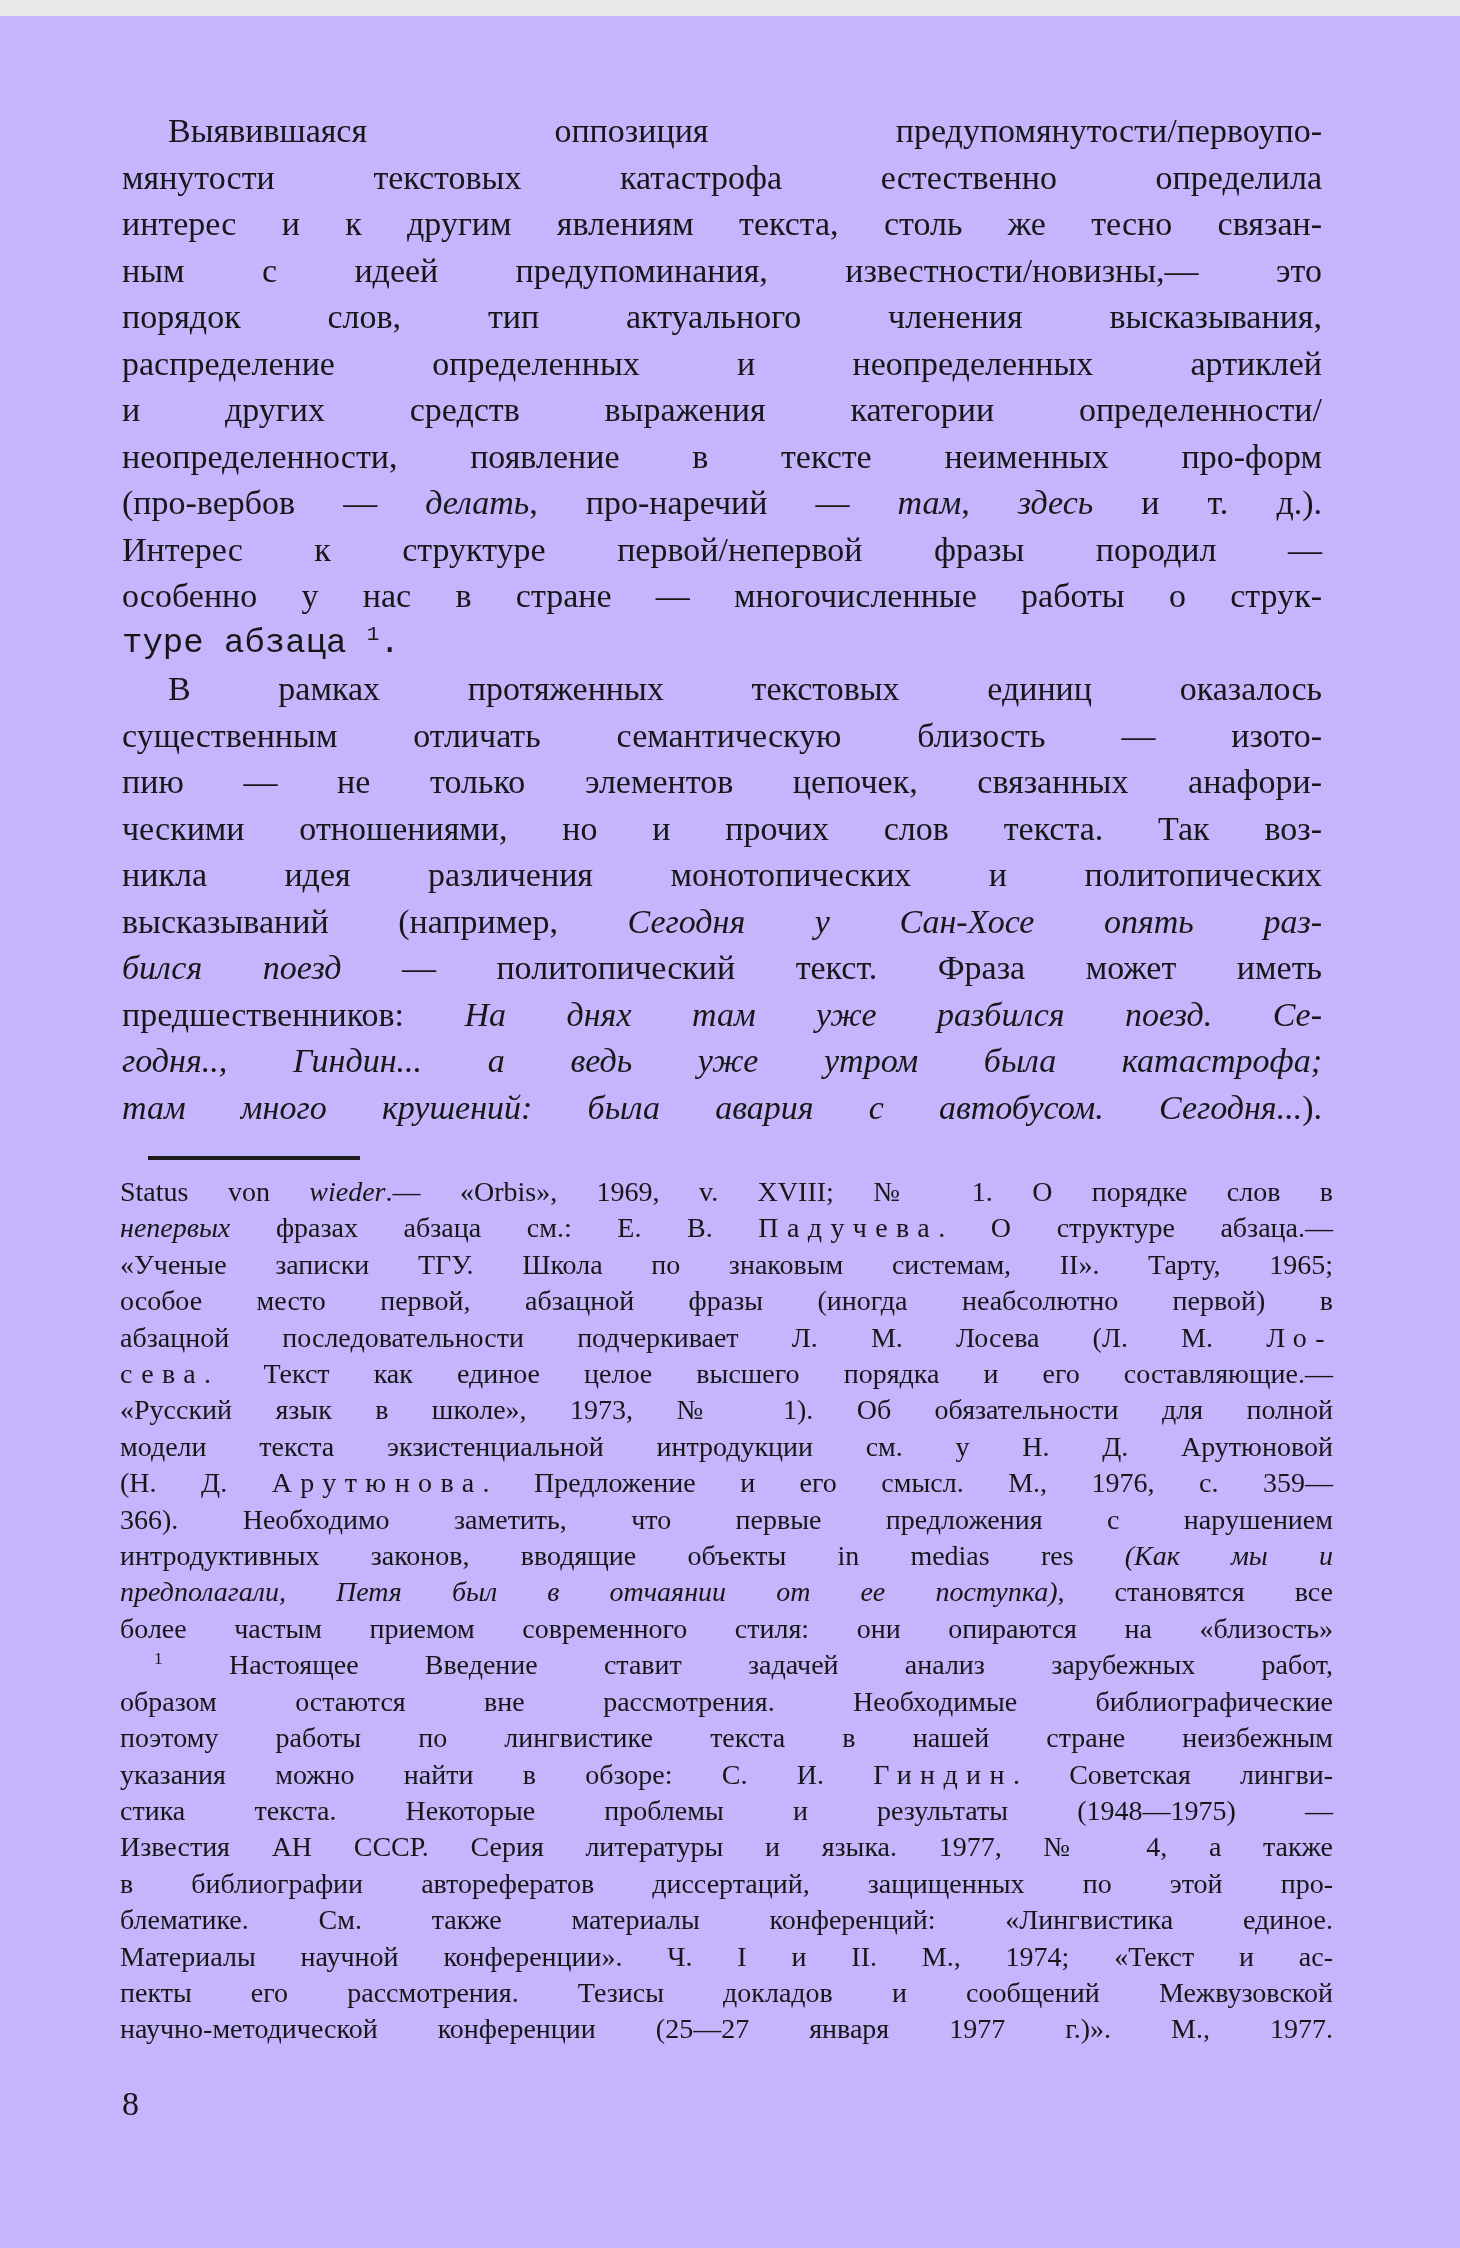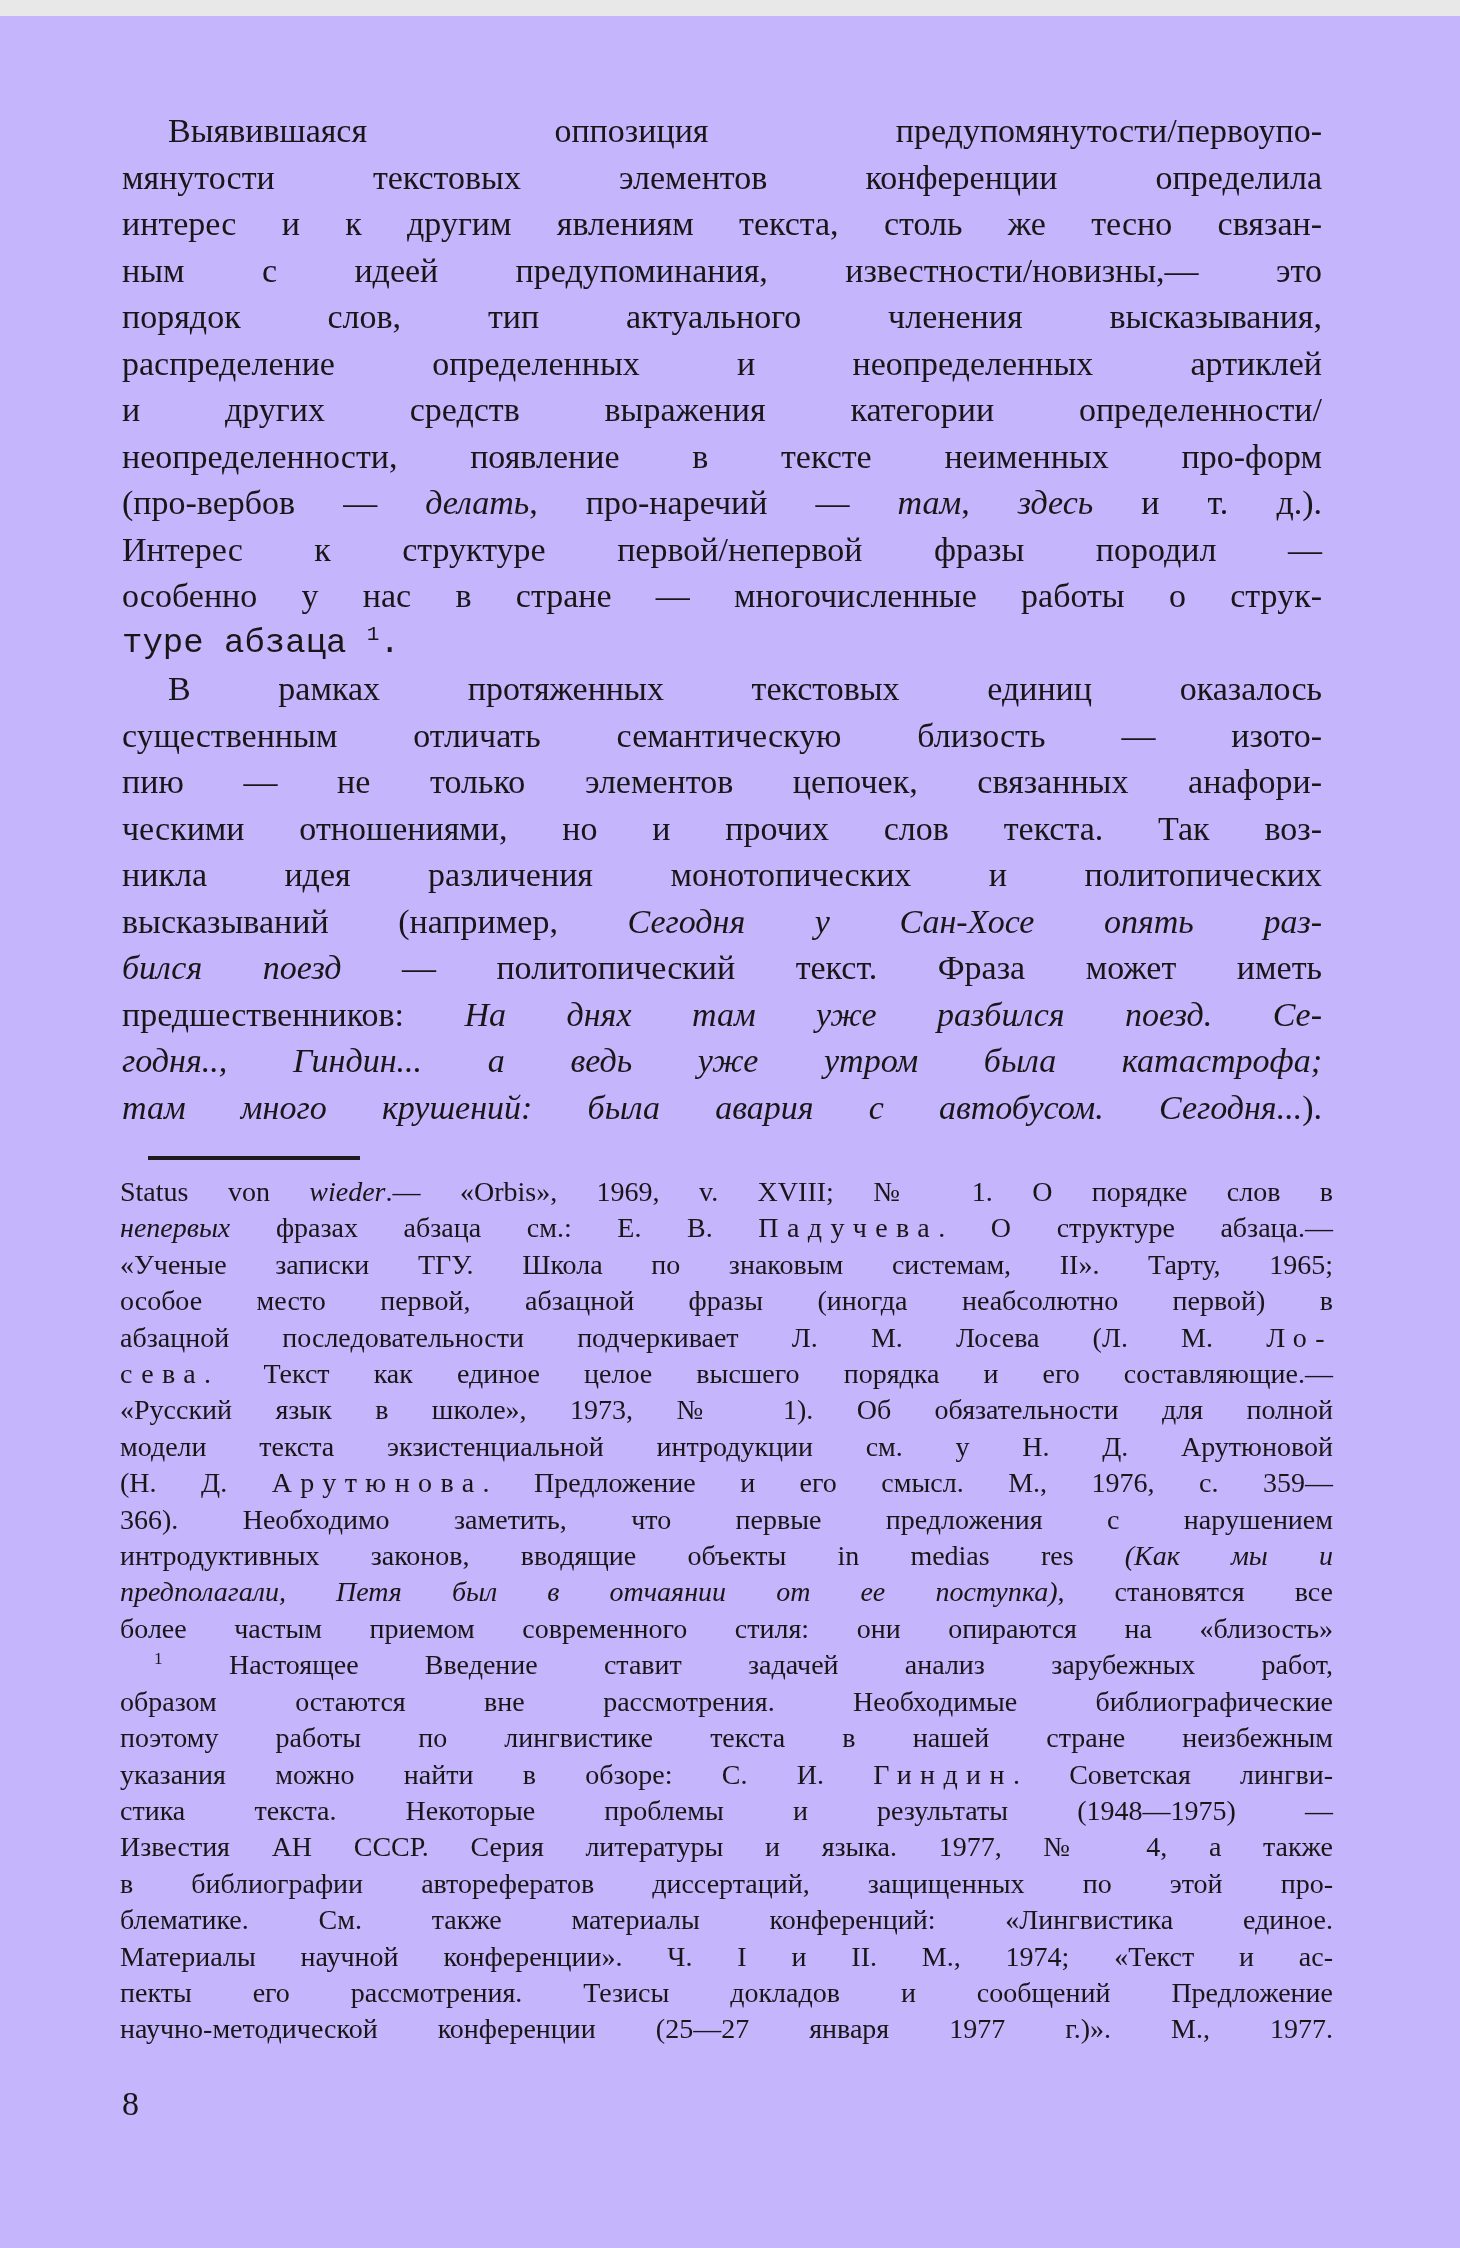--- a/index.html
+++ b/index.html
@@ -57,21 +57,21 @@
     line-height: 40px;
   }
 </style>
 </head>
 <body>
 
 <div class="page" style="background: #c4b5fd; color: rgb(23, 23, 23); margin-top: 16px;">
   <div class="body-text" id="body-text">
       <div>
         <div class="line indent"><span>Выявившаяся оппозиция предупомянутости/первоупо-</span></div>
-        <div class="line"><span>мянутости текстовых элементов конференции определила</span></div>
+        <div class="line"><span>мянутости текстовых катастрофа естественно определила</span></div>
         <div class="line"><span>интерес и к другим явлениям текста, столь же тесно связан-</span></div>
         <div class="line"><span>ным с идеей предупоминания, известности/новизны,— это</span></div>
         <div class="line"><span>порядок слов, тип актуального членения высказывания,</span></div>
         <div class="line"><span>распределение определенных и неопределенных артиклей</span></div>
         <div class="line"><span>и других средств выражения категории определенности/</span></div>
         <div class="line"><span>неопределенности, появление в тексте неименных про-форм</span></div>
         <div class="line"><span>(про-вербов — </span><span class="i">делать</span><span>, про-наречий — </span><span class="i">там</span><span>, </span><span class="i">здесь</span><span> и т. д.).</span></div>
         <div class="line"><span>Интерес к структуре первой/непервой фразы породил —</span></div>
         <div class="line"><span>особенно у нас в стране — многочисленные работы о струк-</span></div>
         <div class="line last"><span>туре абзаца </span><span class="sup">1</span><span>.</span></div>
@@ -109,18 +109,18 @@
       <div>
         <div class="line indent"><span class="sup">1</span><span> Настоящее Введение ставит задачей анализ зарубежных работ,</span></div>
         <div class="line"><span>образом остаются вне рассмотрения. Необходимые библиографические</span></div>
         <div class="line"><span>поэтому работы по лингвистике текста в нашей стране неизбежным</span></div>
         <div class="line"><span>указания можно найти в обзоре: С. И. </span><span class="ls">Гиндин</span><span>. Советская лингви-</span></div>
         <div class="line"><span>стика текста. Некоторые проблемы и результаты (1948—1975) —</span></div>
         <div class="line"><span>Известия АН СССР. Серия литературы и языка. 1977, № 4, а также</span></div>
         <div class="line"><span>в библиографии авторефератов диссертаций, защищенных по этой про-</span></div>
         <div class="line"><span>блематике. См. также материалы конференций: «Лингвистика единое.</span></div>
         <div class="line"><span>Материалы научной конференции». Ч. I и II. М., 1974; «Текст и ас-</span></div>
-        <div class="line"><span>пекты его рассмотрения. Тезисы докладов и сообщений Предложение</span></div>
+        <div class="line"><span>пекты его рассмотрения. Тезисы докладов и сообщений Межвузовской</span></div>
         <div class="line"><span>научно-методической конференции (25—27 января 1977 г.)». М., 1977.</span></div>
       </div>
     </div>
   <div class="page-number">8</div>
 </div>
 
 </body></html>

